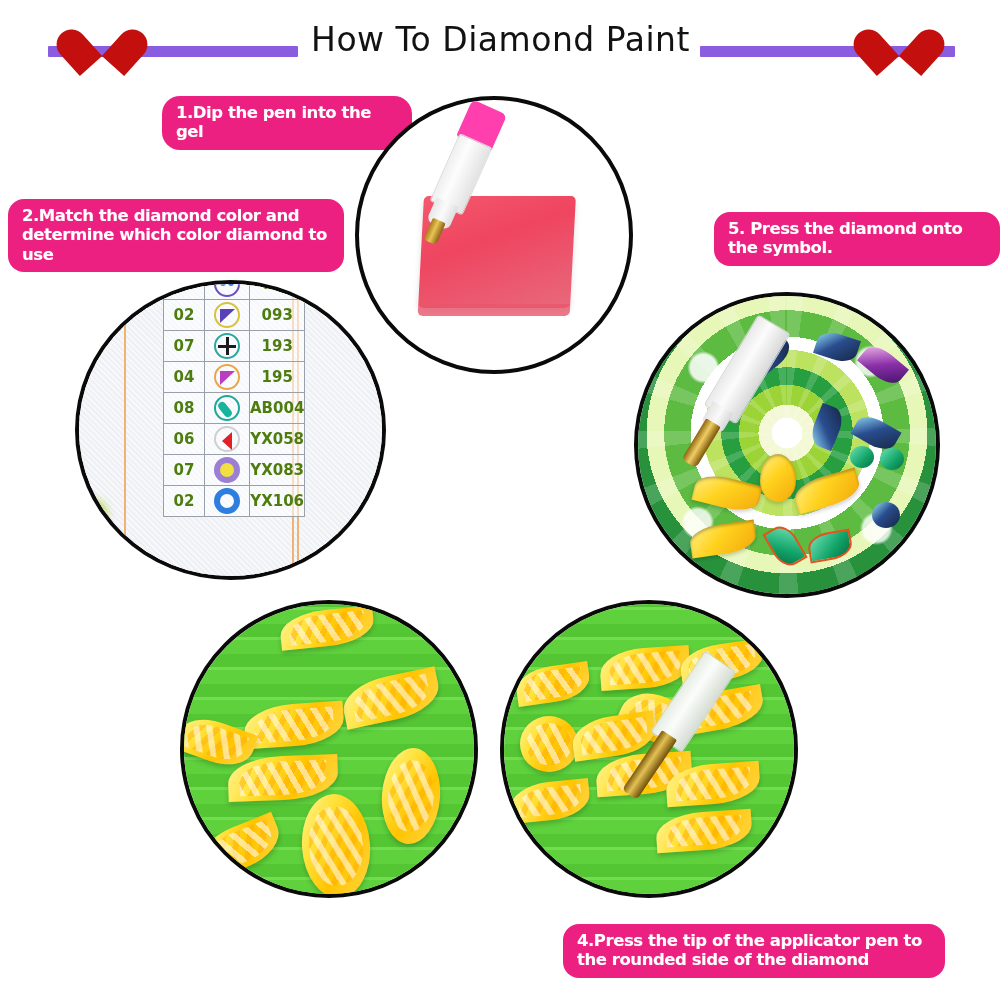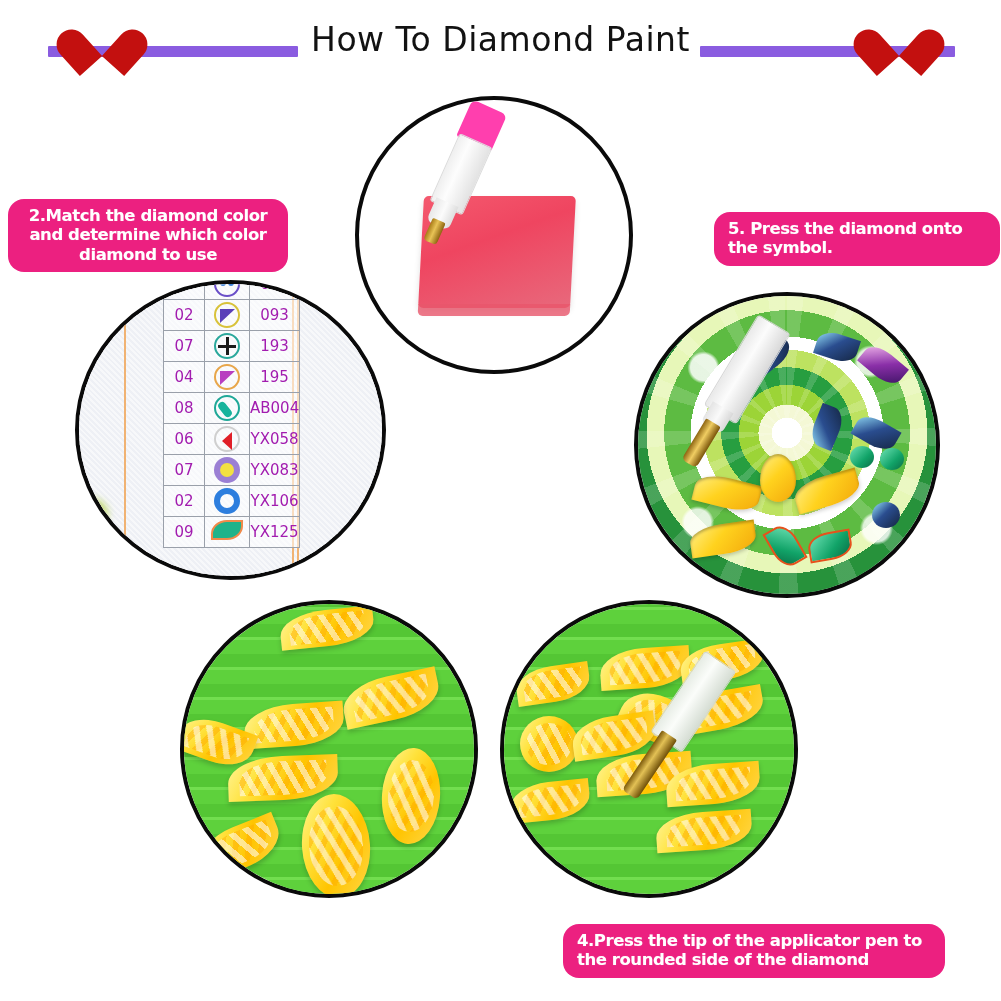--- a/index.html
+++ b/index.html
@@ -38,21 +38,21 @@
     font-family:"DejaVu Sans", sans-serif;
     font-weight:700;
     font-size:16.5px;
     line-height:1.18;
     padding:7px 14px 8px 14px;
     box-sizing:border-box;
     letter-spacing:-0.45px;
     text-shadow:0 0 1px rgba(255,255,255,.25);
   }
   #callout-1{left:162px;top:96px;width:250px;border-radius:18px;}
-  #callout-2{left:8px;top:199px;width:280px;text-align:center;}
+  #callout-2{left:8px;top:199px;width:336px;}
   #callout-5{left:714px;top:212px;width:286px;}
   #callout-3{left:5px;top:915px;width:396px;}
   #callout-4{left:563px;top:924px;width:382px;}
 
   
   .circ{
     position:absolute;border-radius:50%;
     border:4px solid #0a0a0a;
     overflow:hidden;
     background:#fff;
@@ -97,21 +97,21 @@
   .stray.s1{left:-6px;top:215px;width:34px;height:30px;background:#b8d451;filter:blur(4px);}
   .stray.s2{left:2px;top:262px;width:24px;height:22px;background:#16b89a;}
   .stray.s2:after{content:"";position:absolute;left:9px;top:4px;width:5px;height:14px;background:#fff;transform:rotate(22deg);}
   table.legend{
     position:absolute;left:84px;top:-16px;border-collapse:collapse;
     font-family:"DejaVu Sans", sans-serif;
   }
   table.legend td{
     border:1px solid #9aa0aa;height:30px;padding:0;text-align:center;vertical-align:middle;
     background:rgba(255,255,255,.55);
-    font-size:15px;color:#a21caf;
+    font-size:15px;color:#4d7c0f;font-weight:bold;
   }
   table.legend td.idx{width:40px;}
   table.legend td.sym{width:44px;}
   table.legend td.code{width:48px;font-size:15px;}
   .gl{display:inline-block;width:26px;height:26px;border-radius:50%;position:relative;vertical-align:middle;}
   .gl.ring{border:2px solid currentColor;box-sizing:border-box;}
 
   
   #circle-5{left:634px;top:292px;width:298px;height:298px;}
   .mandala{position:absolute;inset:0;
@@ -182,20 +182,21 @@
         <div class="lobe r"></div>
     </div>
     <div class="heart right">
       <div class="lobe l"></div>
         <div class="lobe r"></div>
     </div>
 
     <div class="title">How To Diamond Paint</div>
   </div>
 
+  <div class="callout" id="callout-1">1.Dip the pen into the gel</div>
 
   <div class="circ" id="circle-1">
     <div class="gelpad"></div>
     <div class="pen1">
       <div class="cap"></div>
         <div class="body"></div>
         <div class="nose"></div>
         <div class="tip"></div>
     </div>
   </div>
@@ -277,27 +278,20 @@
           </span>
         </td>
         <td class="code">YX083</td>
       </tr>
       <tr>
         <td class="idx">02</td>
         <td class="sym">
           <span class="gl" style="border:6px solid #2d7ede;box-sizing:border-box;"></span>
         </td>
         <td class="code">YX106</td>
-      </tr>
-      <tr>
-        <td class="idx">09</td>
-        <td class="sym">
-          <span style="display:inline-block;width:28px;height:16px;border-radius:50% 0 50% 0/70% 30% 70% 30%;background:#1fb38a;border:2px solid #f08a4a;"></span>
-        </td>
-        <td class="code">YX125</td>
       </tr>
     </tbody>
       </table>
   </div>
 
   <div class="callout" id="callout-5">5.  Press the diamond onto the symbol.</div>
 
   <div class="circ" id="circle-5">
     <div class="mandala"></div>
     <div class="mandala-ov"></div>

